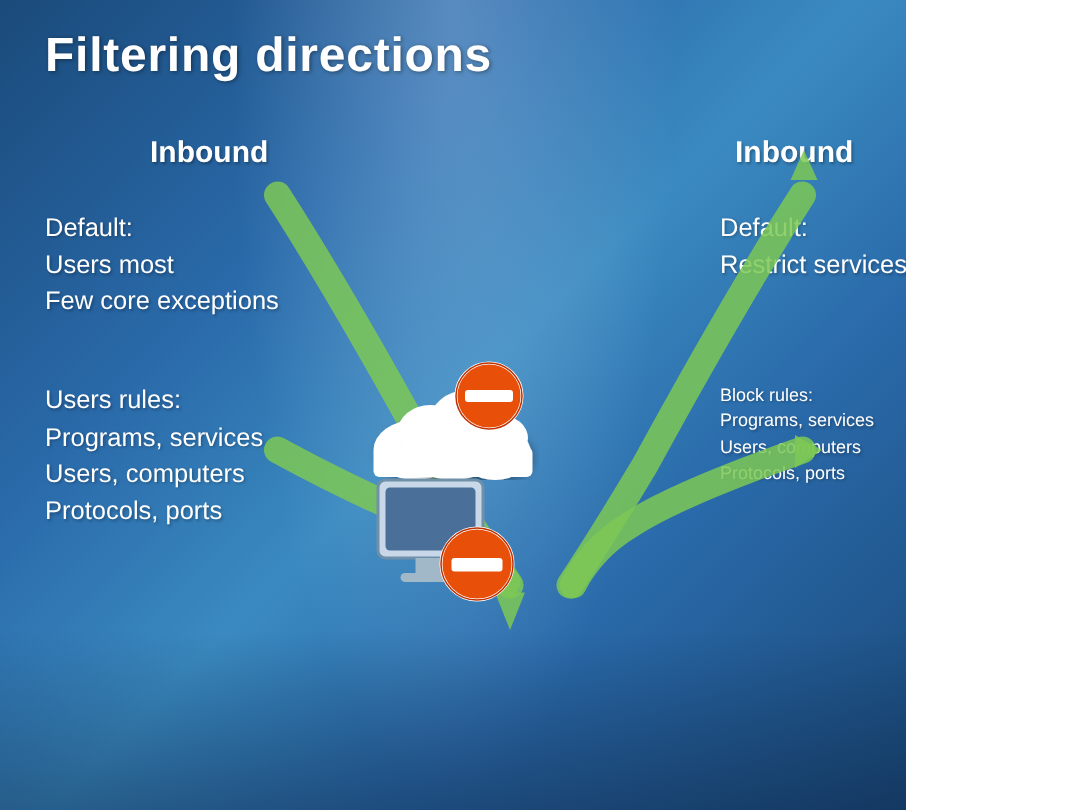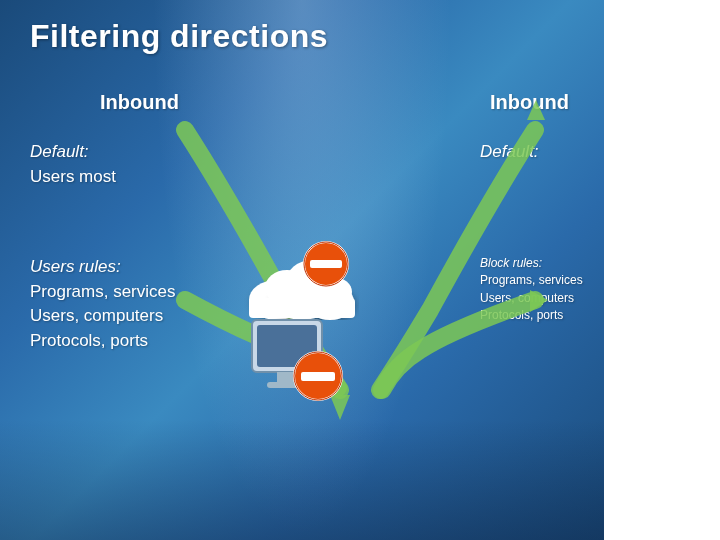--- a/index.html
+++ b/index.html
@@ -77,21 +77,20 @@
 
     
     .text-block {
       position: absolute;
       color: #fff;
       text-shadow: 1px 1px 2px rgba(0,0,0,0.3);
       line-height: 1.45;
     }
 
     .text-block .italic {
-      font-style: italic;
     }
 
     .text-block .normal {
       font-style: normal;
     }
 
     
     .inbound-default {
       top: 140px;
       left: 30px;
@@ -186,31 +185,33 @@
 <div class="background">
 
   <div class="slide-title">Filtering directions</div>
 
   <div class="label-inbound text-block">Inbound</div>
   <div class="label-outbound text-block">Inbound</div>
 
   <div class="text-block inbound-default">
     <div class="italic">Default:</div>
     <div class="normal">Users most</div>
+    <div class="normal">Few core exceptions</div>
   </div>
 
   <div class="text-block inbound-allow">
     <div class="italic">Users rules:</div>
     <div class="normal">Programs, services</div>
     <div class="normal">Users, computers</div>
     <div class="normal">Protocols, ports</div>
   </div>
 
   <div class="text-block outbound-default">
     <div class="italic">Default:</div>
+    <div class="normal">Restrict services</div>
   </div>
 
   <div class="text-block outbound-block">
     <div class="italic">Block rules:</div>
     <div class="normal">Programs, services</div>
     <div class="normal">Users, computers</div>
     <div class="normal">Protocols, ports</div>
   </div>
 
   <svg class="arrows-container" viewBox="0 0 720 540" xmlns="http://www.w3.org/2000/svg">

